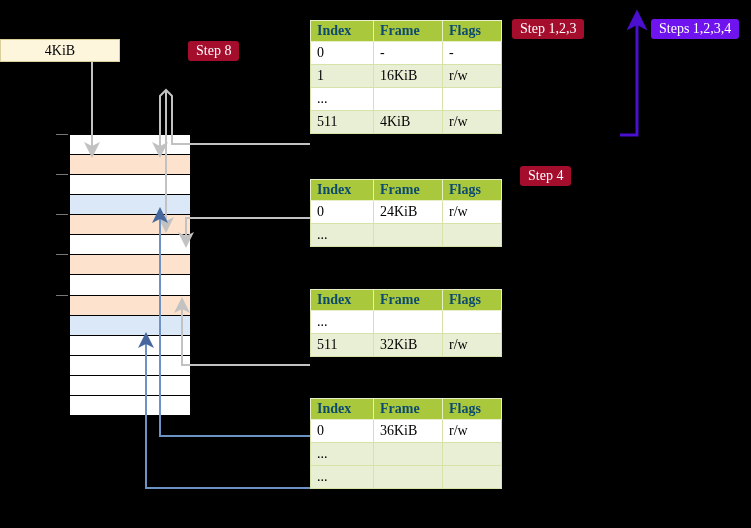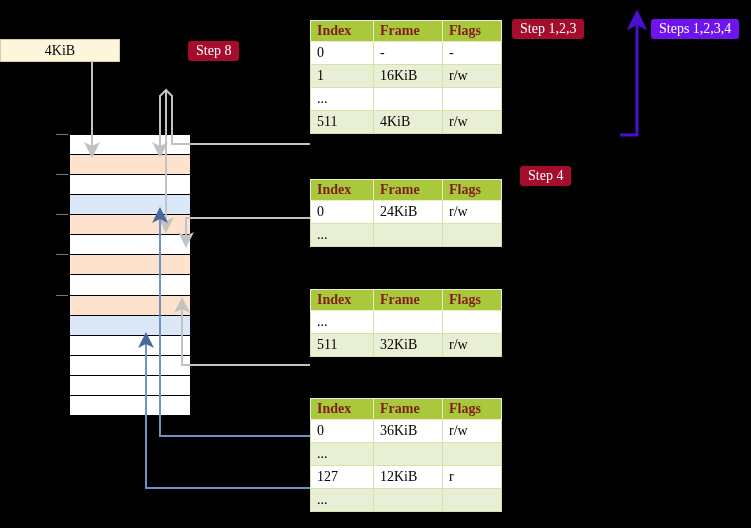--- a/index.html
+++ b/index.html
@@ -30,21 +30,21 @@
         border-top:1px solid #000;box-sizing:border-box;background:#fff;}
   .mrow.orange{background:#fde3cd;}
   .mrow.blue{background:#dbe8f7;}
   .mem-bottom{position:absolute;left:0;top:280px;width:120px;
               border-top:1px solid #000;}
   .tick{position:absolute;width:12px;border-top:1px solid #777;left:-14px;}
 
   
   table{position:absolute;border-collapse:collapse;background:#fff;
         font-size:14px;color:#000;}
-  table th{background:#aac83c;color:#7f1d1d;font-weight:bold;text-align:left;
+  table th{background:#aac83c;color:#0c4a6e;font-weight:bold;text-align:left;
            padding:2px 6px;border:1px solid #e8efc8;}
   table td{padding:2px 6px;border:1px solid #d6e3a8;height:18px;}
   tr.alt td{background:#e9efd4;}
   td.hl{background:#fdfdae;}
   #tbl1{left:310px;top:20px;}
   #tbl2{left:310px;top:179px;}
   #tbl3{left:310px;top:289px;}
   #tbl4{left:310px;top:398px;}
   .c-index{width:50px;}
   .c-frame{width:56px;}
@@ -184,25 +184,20 @@
       <tr>
         <td class="c-index">0</td>
         <td class="c-frame">36KiB</td>
         <td class="c-flags">r/w</td>
       </tr>
       <tr class="alt">
         <td class="c-index">...</td>
         <td class="c-frame"></td>
         <td class="c-flags"></td>
       </tr>
-      <tr>
-        <td class="c-index">127</td>
-        <td class="c-frame">12KiB</td>
-        <td class="c-flags">r</td>
-      </tr>
       <tr class="alt">
         <td class="c-index">...</td>
         <td class="c-frame"></td>
         <td class="c-flags"></td>
       </tr>
     </tbody>
   </table>
 
 <svg class="overlay">
   <defs>

